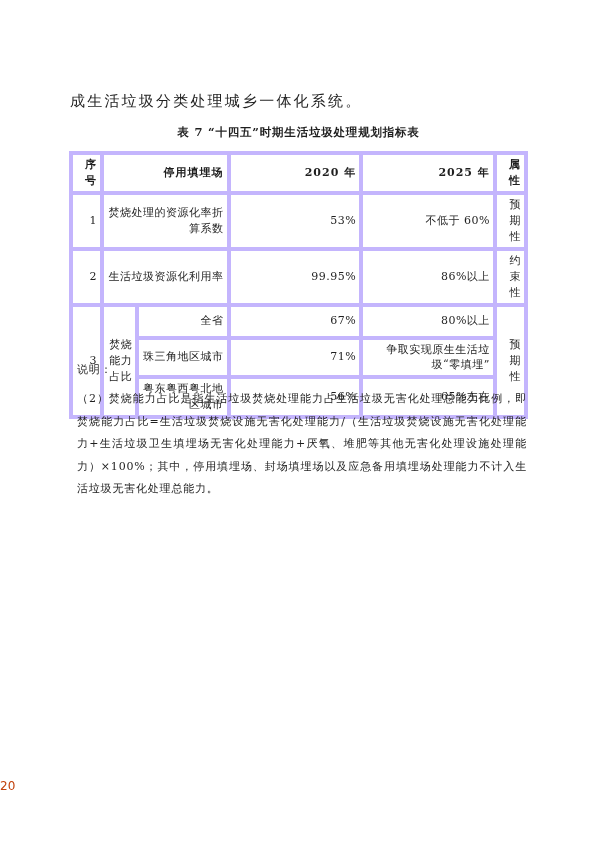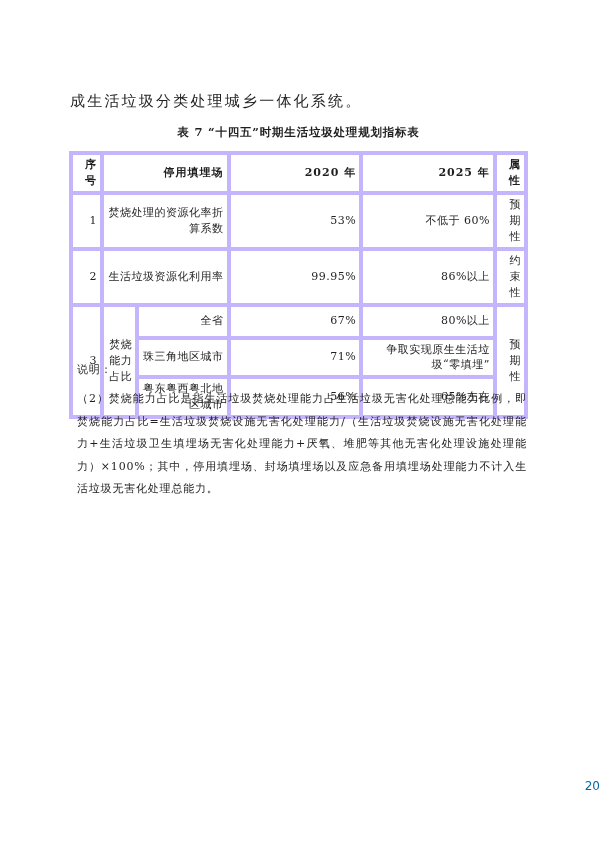--- a/index.html
+++ b/index.html
@@ -45,22 +45,22 @@
   tr.h-r3c  { height:33px; }
   td.left { text-align:left; padding-left:5px; padding-right:4px; }
   .notes {
     position:absolute; left:70px; top:352px; width:464px;
     font-size:11px; line-height:22.4px; letter-spacing:0.8px;
     text-align:justify;
   }
   .notes p { margin:7px; }
   .page-num {
     position:absolute; left:0; top:779px; width:100%;
-    text-align:right; font-size:12px;
-    font-family:"DejaVu Sans", sans-serif; color:#0369a1;
+    text-align:left; font-size:12px;
+    font-family:"DejaVu Sans", sans-serif; color:#c2410c;
   }
 </style>
 </head>
 <body>
 
 <div class="page">
 
   <p class="intro">成生活垃圾分类处理城乡一体化系统。</p>
 
   <div class="caption">表 7  “十四五”时期生活垃圾处理规划指标表</div>

